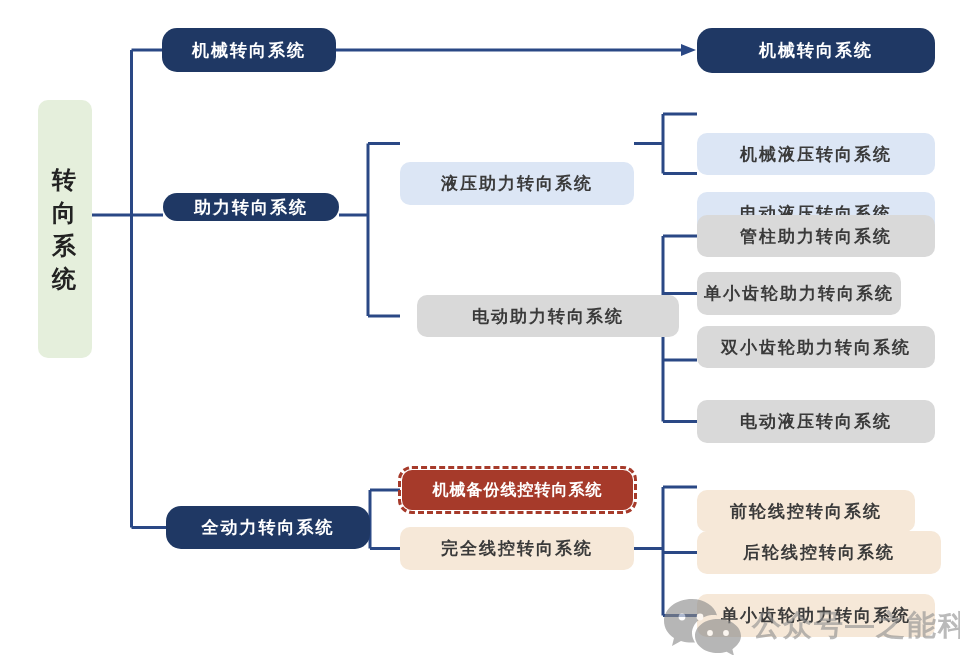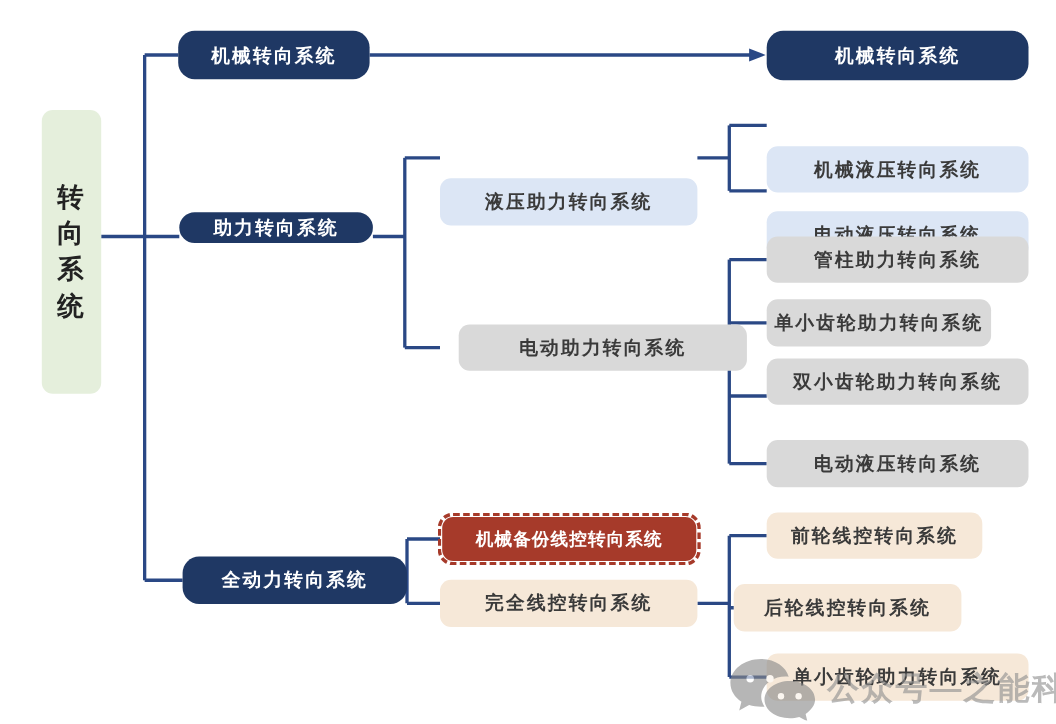--- a/index.html
+++ b/index.html
@@ -98,22 +98,22 @@
   <div class="node gray" style="left:417px;top:295px;width:262px;height:42px">电动助力转向系统</div>
   <div class="node red" style="left:402px;top:470px;width:231px;height:40px">机械备份线控转向系统</div>
   <div class="node peach" style="left:400px;top:527px;width:234px;height:43px">完全线控转向系统</div>
 
   <div class="node blue" style="left:697px;top:93px;width:238px;height:42px">机械液压转向系统</div>
   <div class="node blue" style="left:697px;top:152px;width:238px;height:43px">电动液压转向系统</div>
   <div class="node gray" style="left:697px;top:215px;width:238px;height:42px">管柱助力转向系统</div>
   <div class="node gray" style="left:697px;top:272px;width:204px;height:43px">单小齿轮助力转向系统</div>
   <div class="node gray" style="left:697px;top:326px;width:238px;height:42px">双小齿轮助力转向系统</div>
   <div class="node gray" style="left:697px;top:400px;width:238px;height:43px">电动液压转向系统</div>
-  <div class="node peach" style="left:697px;top:466px;width:196px;height:42px">前轮线控转向系统</div>
-  <div class="node peach" style="left:667px;top:531px;width:207px;height:43px">后轮线控转向系统</div>
+  <div class="node peach" style="left:697px;top:490px;width:218px;height:42px">前轮线控转向系统</div>
+  <div class="node peach" style="left:697px;top:531px;width:244px;height:43px">后轮线控转向系统</div>
   <div class="node peach" style="left:697px;top:594px;width:238px;height:43px">单小齿轮助力转向系统</div>
 
   <div class="watermark" style="left:662px;top:597px">
     <svg width="82" height="58" viewBox="0 0 82 58">
       <g fill="#8A8A8A">
         <path d="M30 2 C14 2 2 12 2 24 c0 7 4 13 10 17 l-2 8 9-5 c3.5 1 7 1.5 11 1.5 1 0 2 0 3-.1 C31.5 43 30 40 30 36.5 30 26 40 18 52 18 c1 0 2 .05 3 .15 C52.5 9 42.5 2 30 2 Z"></path>
         <circle cx="20" cy="20" r="3.4" fill="#FFFFFF"></circle>
         <circle cx="38" cy="20" r="3.4" fill="#FFFFFF"></circle>
         <path d="M56 22 c-13 0-23 7.5-23 17 0 9.5 10 17 23 17 3 0 6-.4 8.6-1.2 l7.4 4-1.6-6.6 C75.5 48.5 79 44 79 39 79 29.5 69 22 56 22 Z"></path>
         <circle cx="48" cy="36" r="2.9" fill="#FFFFFF"></circle>

